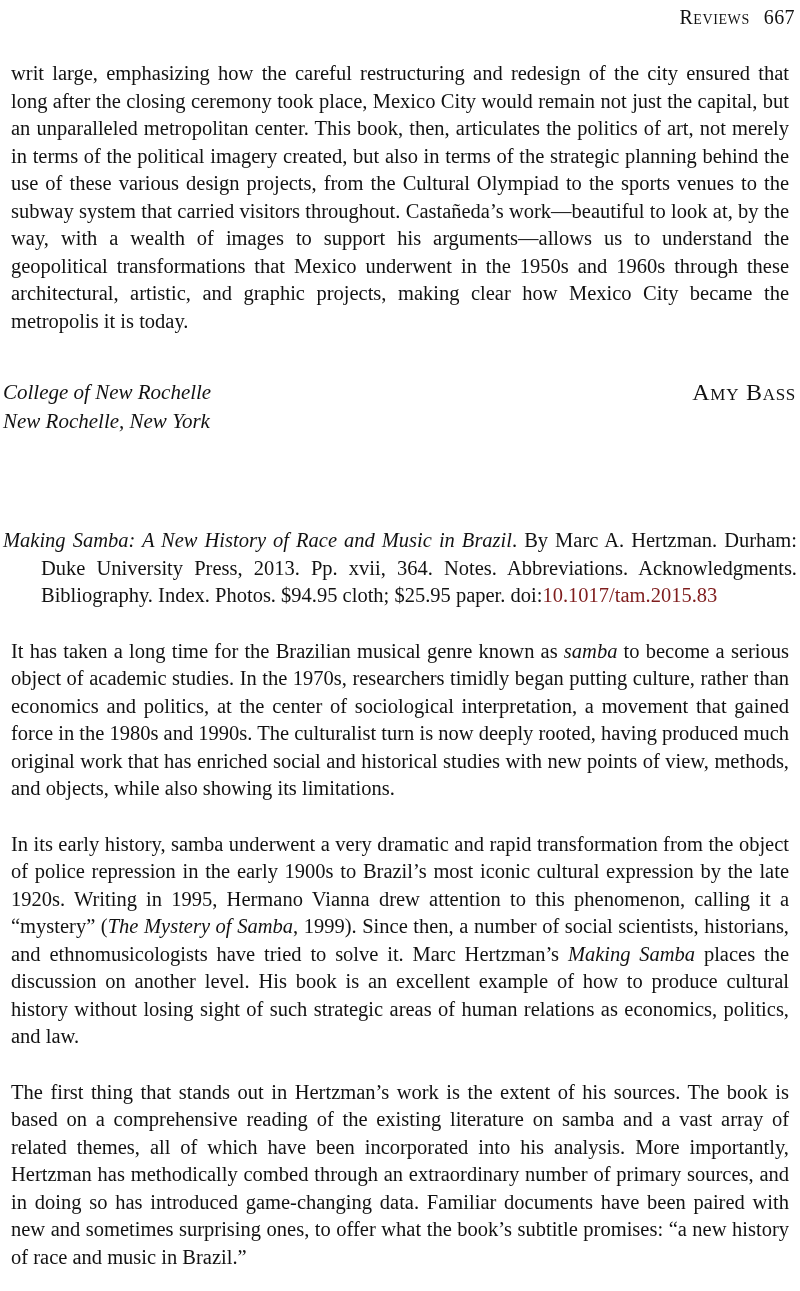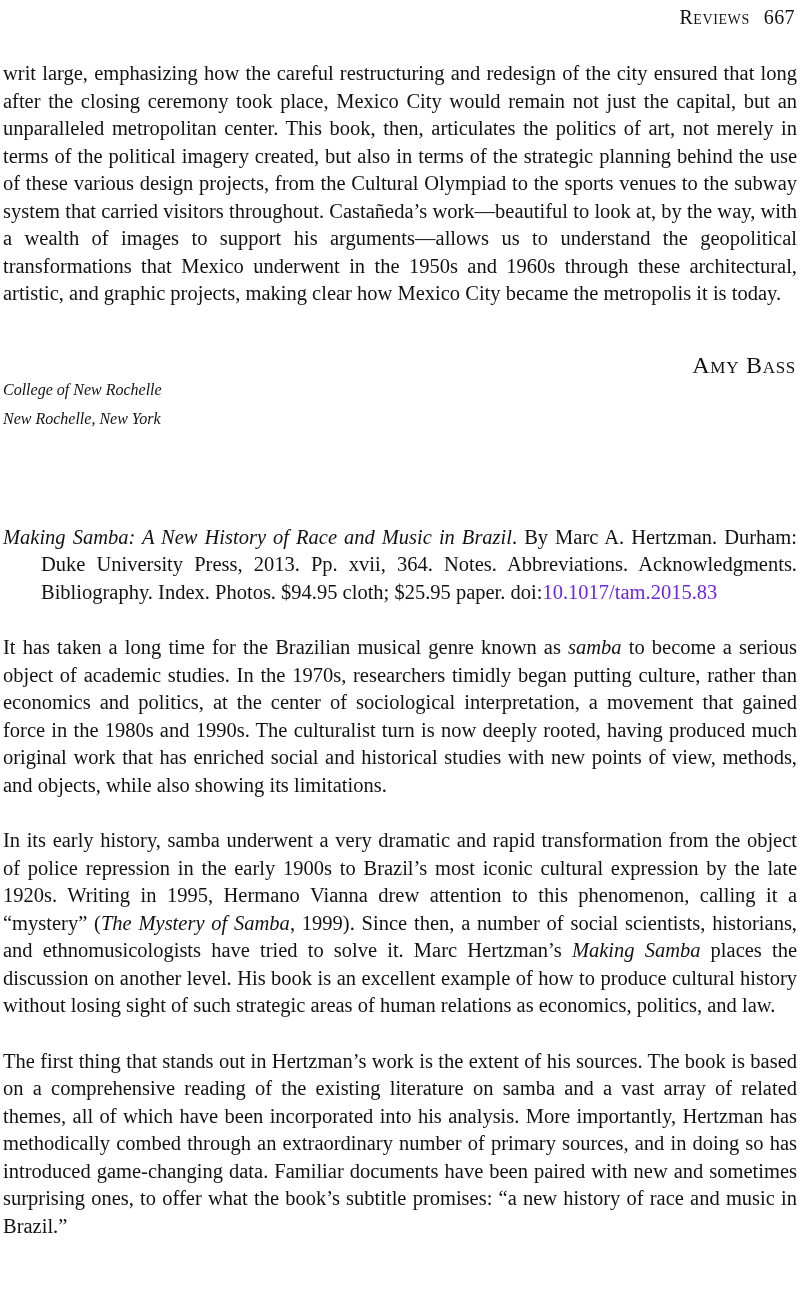--- a/index.html
+++ b/index.html
@@ -29,39 +29,38 @@
   .sc {
     font-variant: small-caps;
     letter-spacing: 0.03em;
   }
   .running-head .page-num {
     margin-left: 14px;
     letter-spacing: 0.02em;
     margin-top: 28px;
   }
   .body-text {
-    margin: 0;
+    margin: 8px;
     font-size: 20.5px;
     line-height: 27.5px;
     text-align: justify;
   }
   .para-1 {
     margin-top: 31px;
   }
   .signature {
     margin-top: 43px;
     display: flex;
     justify-content: space-between;
     align-items: flex-start;
   }
   .affiliation {
     font-style: italic;
-    font-size: 16px;
+    font-size: 21px;
     line-height: 29px;
-    margin-top: 24px;
   }
   .reviewer {
     font-size: 24px;
     line-height: 29px;
     padding-right: 1px;
   }
   .citation {
     margin: 91px 0 0 0;
     font-size: 20.5px;
     line-height: 27.5px;
@@ -95,21 +94,21 @@
   <p class="body-text para-1">writ large, emphasizing how the careful restructuring and redesign of the city ensured that long after the closing ceremony took place, Mexico City would remain not just the capital, but an unparalleled metropolitan center. This book, then, articulates the politics of art, not merely in terms of the political imagery created, but also in terms of the strategic planning behind the use of these various design projects, from the Cultural Olympiad to the sports venues to the subway system that carried visitors throughout. Castañeda’s work—beautiful to look at, by the way, with a wealth of images to support his arguments—allows us to understand the geopolitical transformations that Mexico underwent in the 1950s and 1960s through these architectural, artistic, and graphic projects, making clear how Mexico City became the metropolis it is today.</p>
 
   <div class="signature">
     <div class="affiliation">
       <div>College of New Rochelle</div>
       <div>New Rochelle, New York</div>
     </div>
     <div class="reviewer sc">Amy Bass</div>
   </div>
 
-  <p class="citation"><em>Making Samba: A New History of Race and Music in Brazil</em><span>. By Marc A. Hertzman. Durham: Duke University Press, 2013. Pp. xvii, 364. Notes. Abbreviations. Acknowledgments. Bibliography. Index. Photos. $94.95 cloth; $25.95 paper. doi:</span><a class="doi" style="color: #6d28d9;">10.1017/tam.2015.83</a></p>
+  <p class="citation"><em>Making Samba: A New History of Race and Music in Brazil</em><span>. By Marc A. Hertzman. Durham: Duke University Press, 2013. Pp. xvii, 364. Notes. Abbreviations. Acknowledgments. Bibliography. Index. Photos. $94.95 cloth; $25.95 paper. doi:</span><a class="doi" style="color: #7f1d1d;">10.1017/tam.2015.83</a></p>
 
   <p class="body-text para-gap"><span>It has taken a long time for the Brazilian musical genre known as </span><em>samba</em><span> to become a serious object of academic studies. In the 1970s, researchers timidly began putting culture, rather than economics and politics, at the center of sociological interpretation, a movement that gained force in the 1980s and 1990s. The culturalist turn is now deeply rooted, having produced much original work that has enriched social and historical studies with new points of view, methods, and objects, while also showing its limitations.</span></p>
 
   <p class="body-text para-gap"><span>In its early history, samba underwent a very dramatic and rapid transformation from the object of police repression in the early 1900s to Brazil’s most iconic cultural expression by the late 1920s. Writing in 1995, Hermano Vianna drew attention to this phenomenon, calling it a “mystery” (</span><em>The Mystery of Samba</em><span>, 1999). Since then, a number of social scientists, historians, and ethnomusicologists have tried to solve it. Marc Hertzman’s </span><em>Making Samba</em><span> places the discussion on another level. His book is an excellent example of how to produce cultural history without losing sight of such strategic areas of human relations as economics, politics, and law.</span></p>
 
   <p class="body-text para-gap">The first thing that stands out in Hertzman’s work is the extent of his sources. The book is based on a comprehensive reading of the existing literature on samba and a vast array of related themes, all of which have been incorporated into his analysis. More importantly, Hertzman has methodically combed through an extraordinary number of primary sources, and in doing so has introduced game-changing data. Familiar documents have been paired with new and sometimes surprising ones, to offer what the book’s subtitle promises: “a new history of race and music in Brazil.”</p>
 
 </div>
 
 </body></html>

